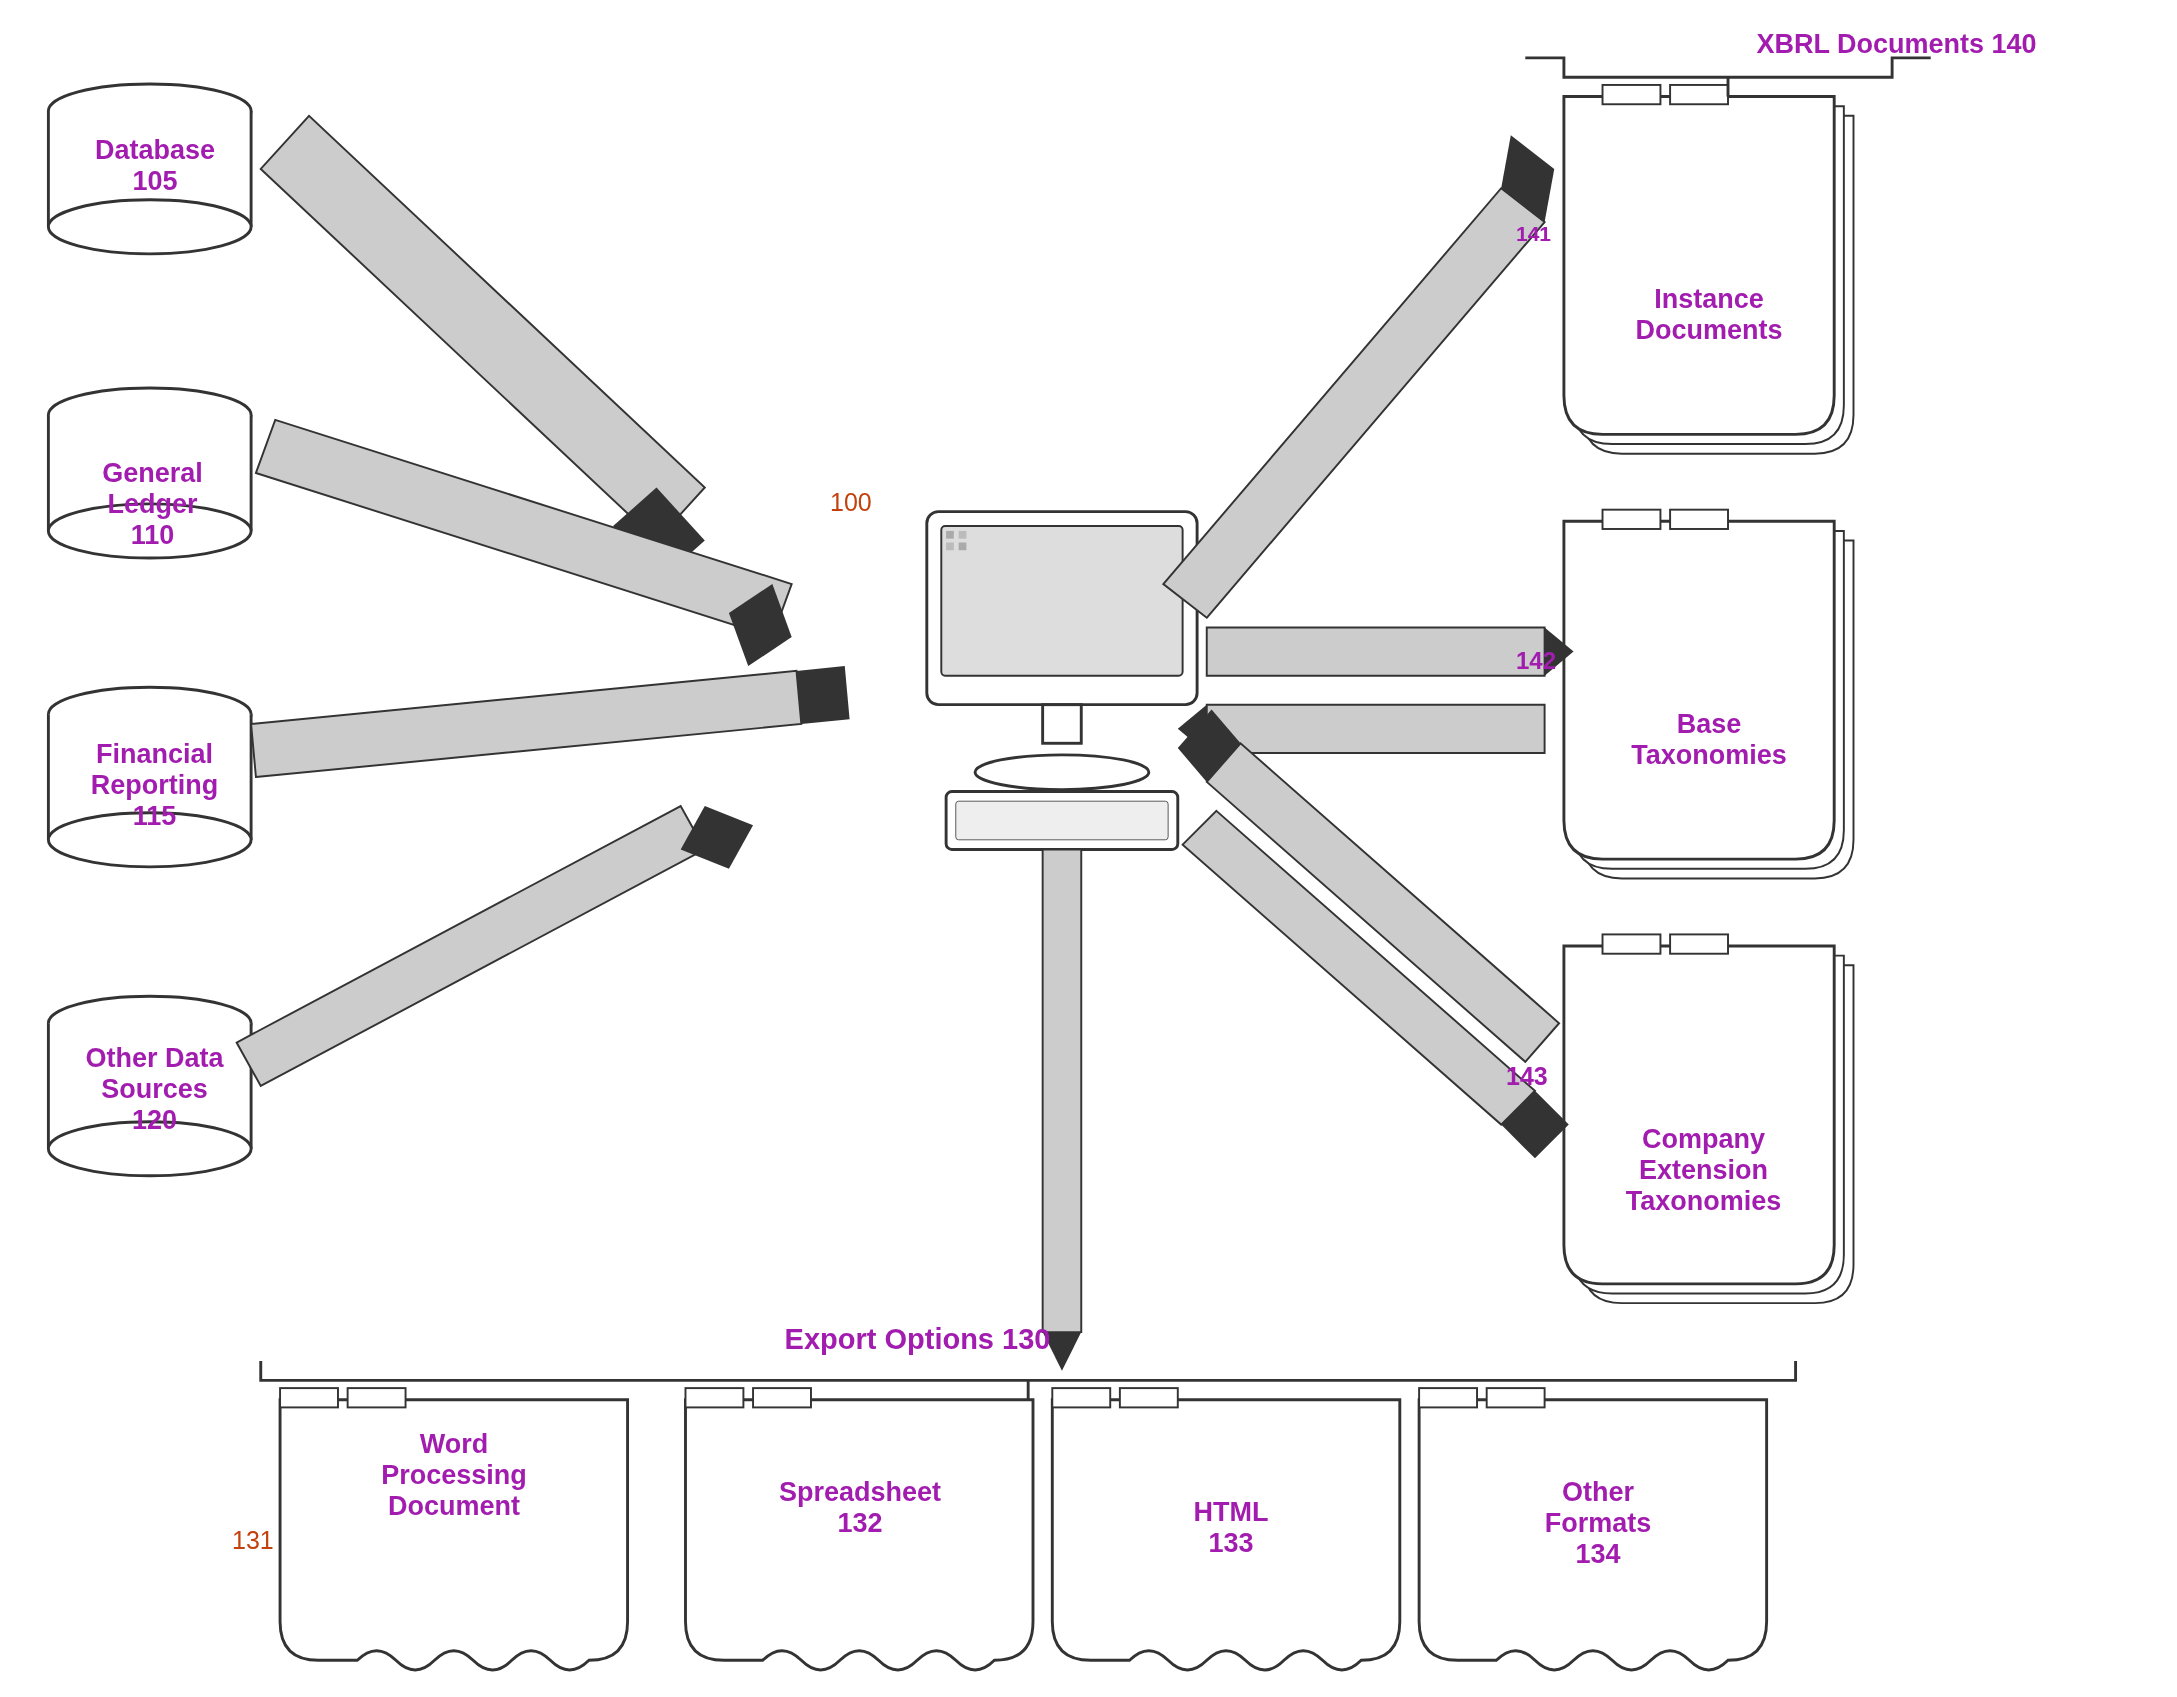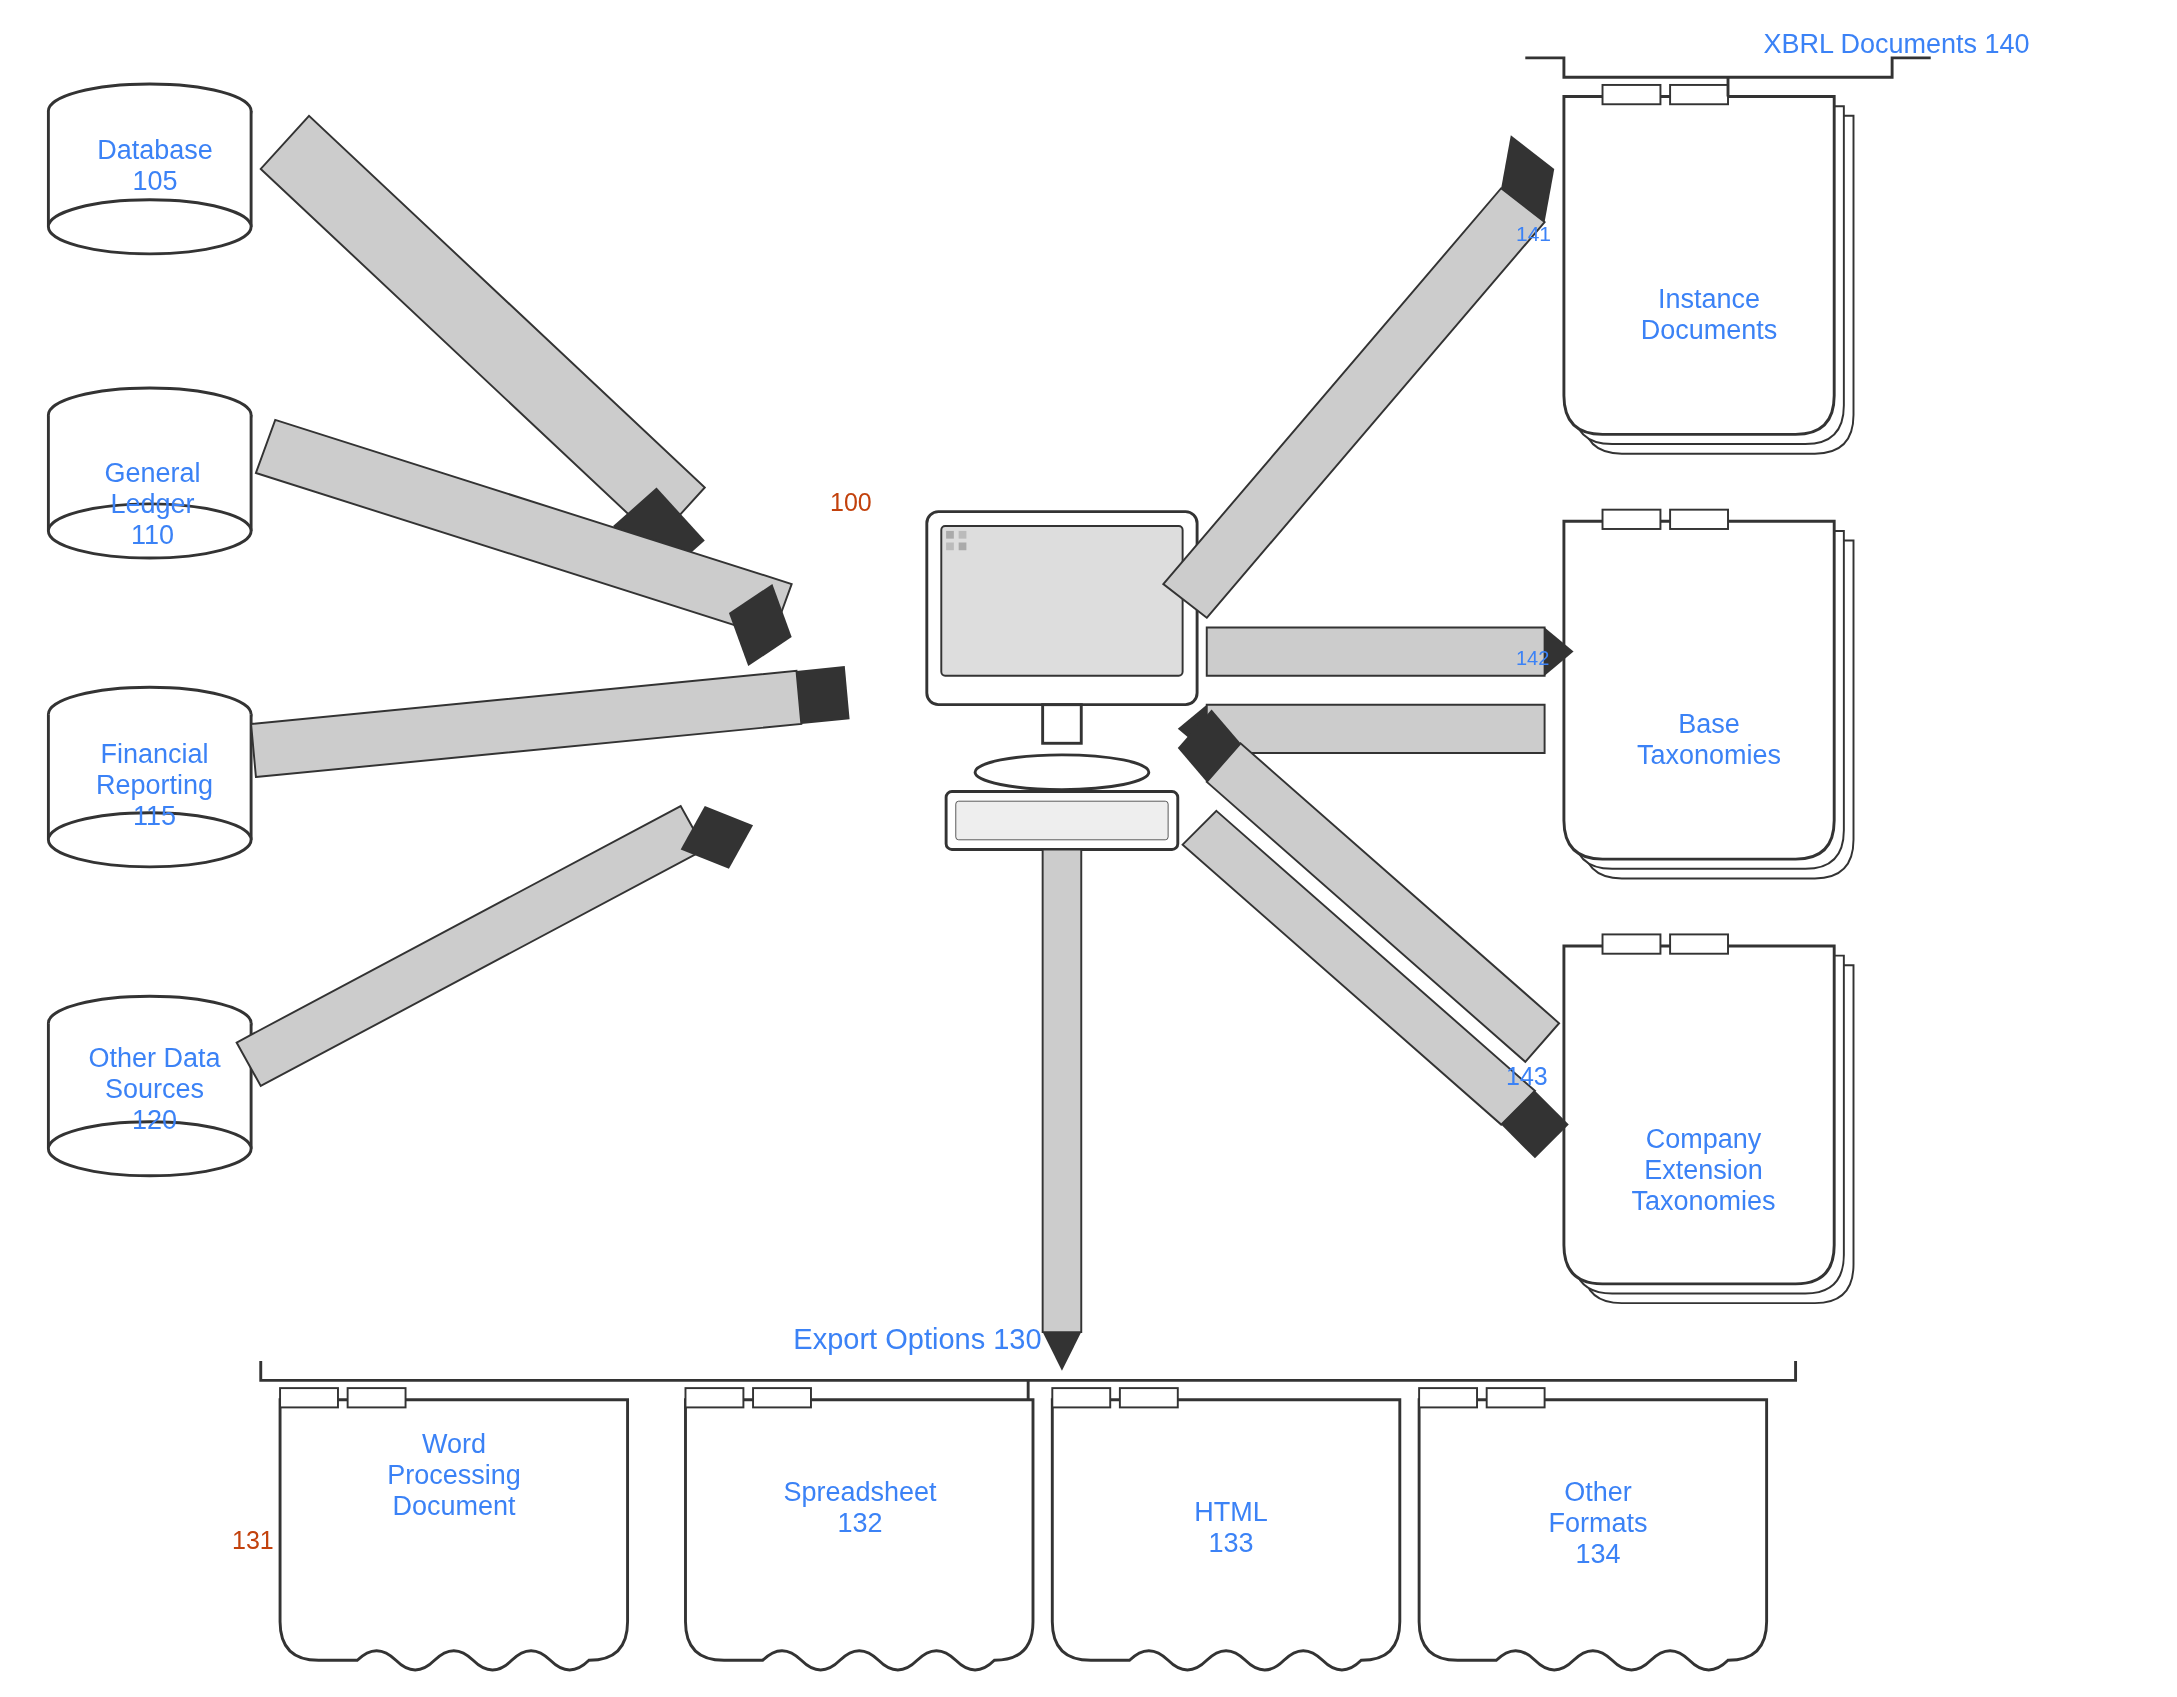--- a/index.html
+++ b/index.html
@@ -25,22 +25,22 @@
       top: 0;
       left: 0;
       width: 2177px;
       height: 1697px;
       pointer-events: none;
     }
 
     .label {
       position: absolute;
       font-size: 27px;
-      font-weight: normal;
-      color: #3b82f6;
+      font-weight: bold;
+      color: #a21caf;
       text-align: center;
     }
 
     .number-label {
       position: absolute;
       font-size: 25px;
       color: #c2410c;
     }
   </style>
 </head>
@@ -206,21 +206,21 @@
   <div class="label" style="right:97px; top:29px; width:367px; text-align:center;">XBRL Documents 140</div>
 
   <div class="label" style="left:1564px; top:222px; width:290px;">
     <div style="position:absolute; left:-48px; top:0; font-size:21px;">141</div>
     <br><br>
     <div>Instance</div>
     <div>Documents</div>
   </div>
 
   <div class="label" style="left:1564px; top:647px; width:290px;">
-    <div style="position:absolute; left:-48px; top:0; font-size:20px;">142</div>
+    <div style="position:absolute; left:-48px; top:0; font-size:24px;">142</div>
     <br><br>
     <div>Base</div>
     <div>Taxonomies</div>
   </div>
 
   <div class="label" style="left:1554px; top:1062px; width:299px;">
     <div style="position:absolute; left:-48px; top:0; font-size:25px;">143</div>
     <br><br>
     <div>Company</div>
     <div>Extension</div>

